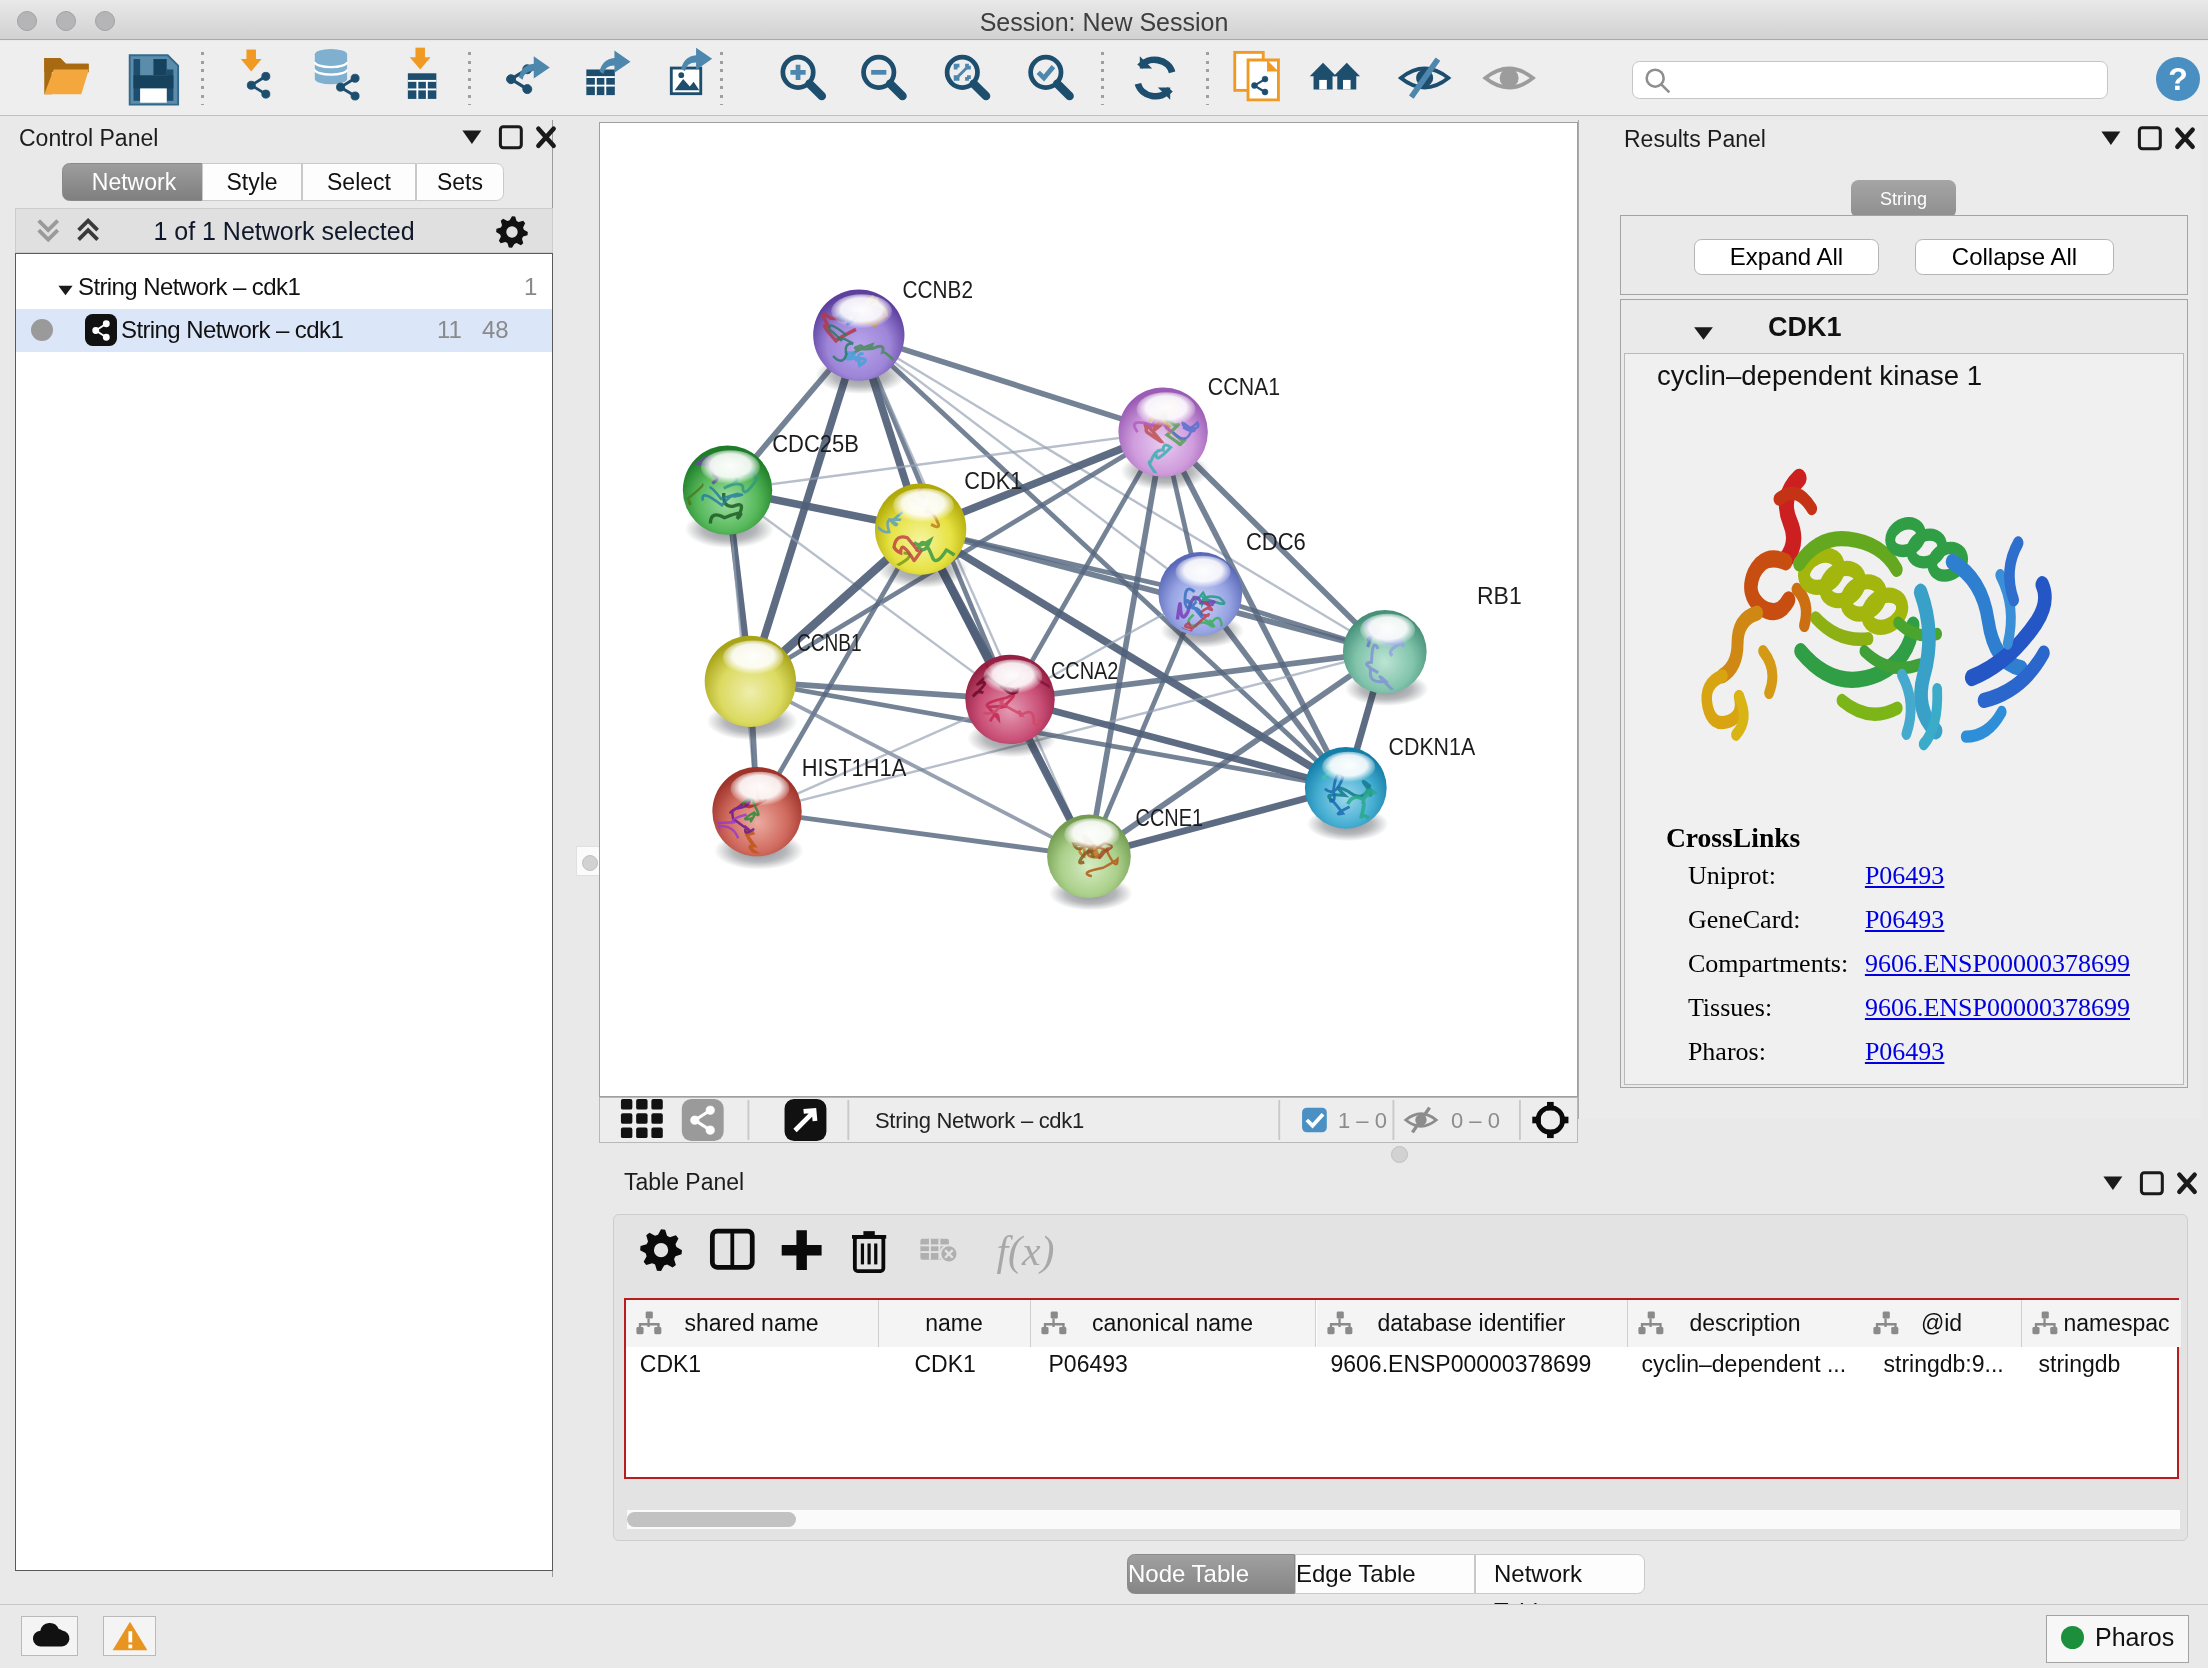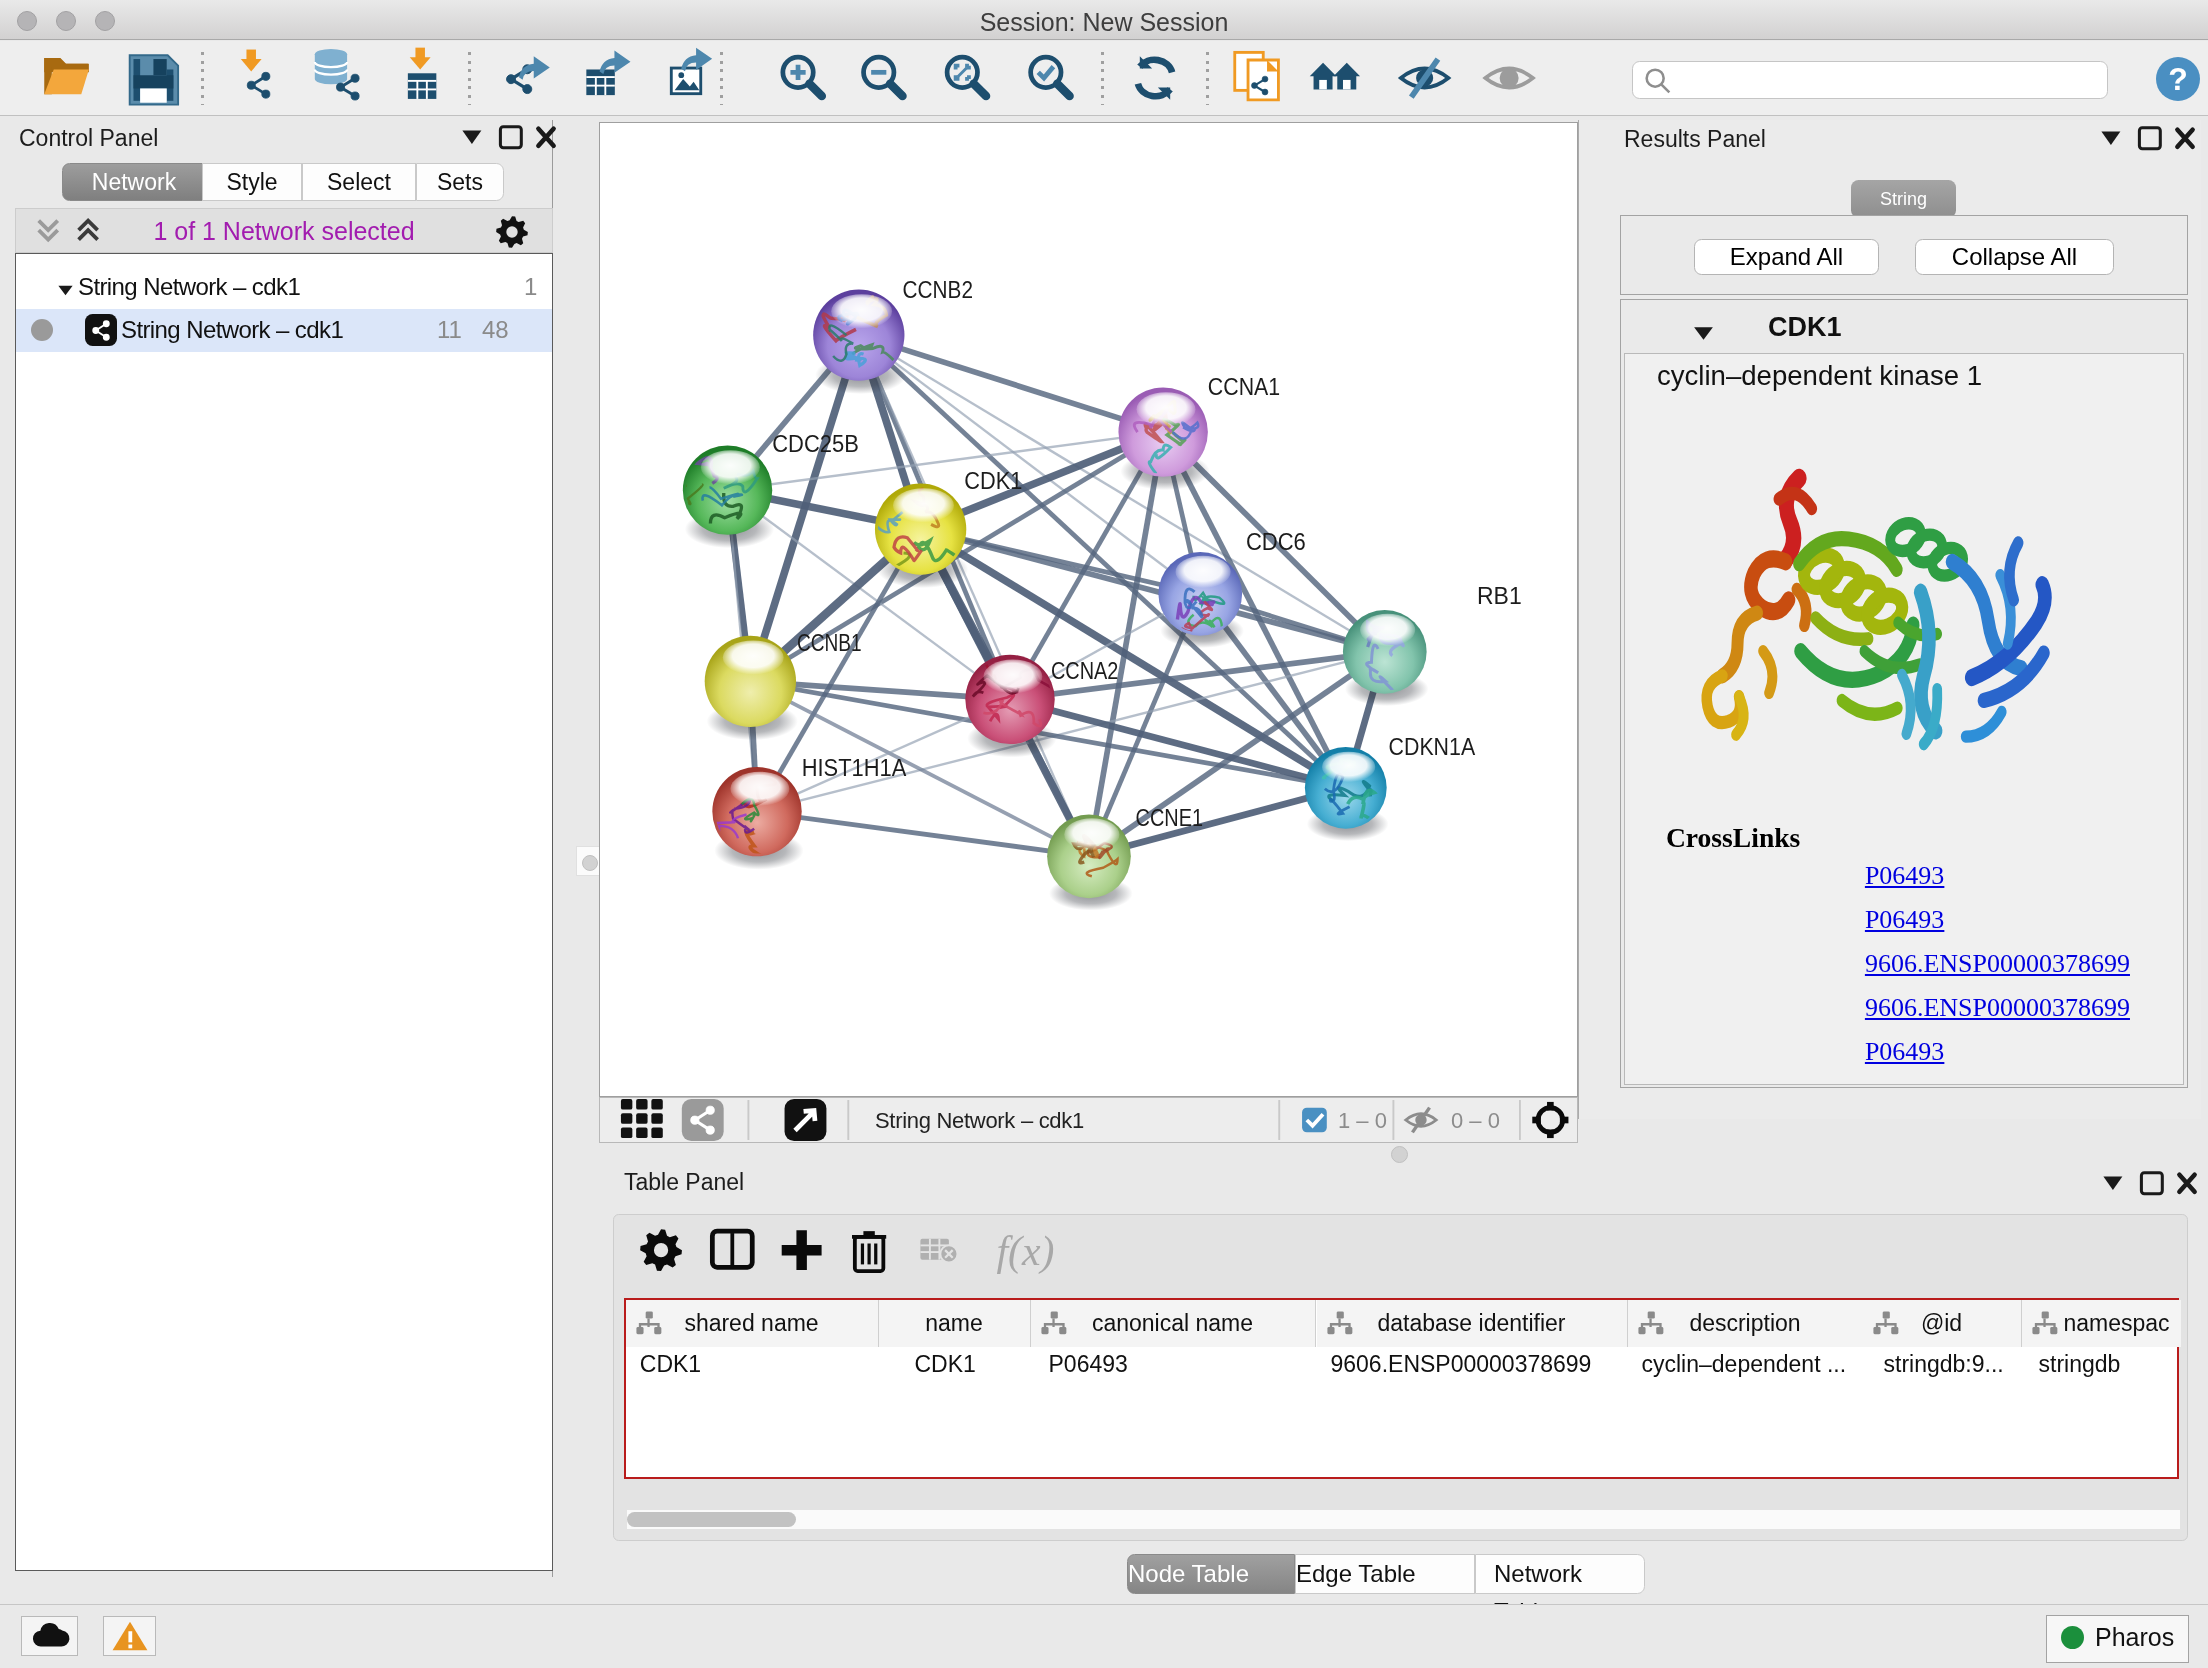--- a/index.html
+++ b/index.html
@@ -252,21 +252,21 @@
   <div class="tab tabsel" style="left:62px; top:43px; width:144px; border-radius:7.6px 0 0 7.6px;">Network</div>
   <div class="tab" style="left:202px; top:43px; width:100px;">Style</div>
   <div class="tab" style="left:302px; top:43px; width:114px;">Select</div>
   <div class="tab" style="left:416px; top:43px; width:88px; border-radius:0 7.6px 7.6px 0;">Sets</div>
 
   <div style="position:absolute;left:15px;top:88px;width:538px;height:45px;background:#e0e0e0;border:1px solid #cccccc;">
     <svg width="76" height="38" style="position:absolute;left:17px;top:3.8px;" viewBox="0 0 40 20">
       <path d="M3 4 L8 9 L13 4 M3 9 L8 14 L13 9" stroke="#9a9a9a" stroke-width="2" fill="none"></path>
       <path d="M24 9 L29 4 L34 9 M24 14 L29 9 L34 14" stroke="#3a3a3a" stroke-width="2" fill="none"></path>
     </svg>
-    <div style="position:absolute;left:0;top:7.6px;width:100%;text-align:center;font-size:25px;color:#a21caf;">1 of 1 Network selected</div>
+    <div style="position:absolute;left:0;top:7.6px;width:100%;text-align:center;font-size:25px;color:#0f172a;">1 of 1 Network selected</div>
     <svg width="38" height="38" style="position:absolute;right:21px;top:3.8px;" viewBox="0 0 24 24">
       <path d="M12.0,2.0 L14.0,2.2 L14.9,5.0 L16.2,5.7 L19.1,4.9 L20.3,6.4 L19.0,9.1 L19.5,10.5 L22.0,12.0 L21.8,14.0 L19.0,14.9 L18.3,16.2 L19.1,19.1 L17.6,20.3 L14.9,19.0 L13.5,19.5 L12.0,22.0 L10.0,21.8 L9.1,19.0 L7.8,18.3 L4.9,19.1 L3.7,17.6 L5.0,14.9 L4.5,13.5 L2.0,12.0 L2.2,10.0 L5.0,9.1 L5.7,7.8 L4.9,4.9 L6.4,3.7 L9.1,5.0 L10.5,4.5 Z M15.6,12.0 A3.6,3.6 0 1 0 8.4,12.0 A3.6,3.6 0 1 0 15.6,12.0 Z" fill="#111" fill-rule="evenodd"></path>
     </svg>
   </div>
 
   <div id="cp-white">
     <div class="cprow1">
       <svg width="19" height="19" style="position:absolute;left:40px;top:14.3px;" viewBox="0 0 16 16">
           <path d="M2 4 L14 4 L8 12 Z" fill="#1a1a1a"></path>
         </svg>
@@ -672,20 +672,27 @@
 <path d="M372,116 q40,18 48,62 q8,44 44,50" stroke="#2f7fd0" stroke-width="17"></path>
 <path d="M398,238 q50,-16 86,-58 q18,-22 8,-40" stroke="#2457c5" stroke-width="18"></path>
 <path d="M414,262 q52,-10 80,-50" stroke="#2a66cc" stroke-width="16"></path>
 <path d="M436,130 q22,34 10,72" stroke="#3a8fd8" stroke-width="13"></path>
 <path d="M460,96 q-20,28 -6,60" stroke="#2e6ecc" stroke-width="14"></path>
 <path d="M390,300 q30,0 48,-26" stroke="#2e8fd8" stroke-width="13"></path>
 </g>
 </g>
       </svg>
       <div style="position:absolute;left:41px;top:468px;font-size:27.6px;font-weight:700;color:#000;font-family:'Liberation Serif',serif;">CrossLinks</div>
+      <div style="position:absolute;left:63px;top:507px;font-size:26px;color:#000;font-family:'Liberation Serif',serif;">
+        <div style="height:44px;">Uniprot:</div>
+        <div style="height:44px;">GeneCard:</div>
+        <div style="height:44px;">Compartments:</div>
+        <div style="height:44px;">Tissues:</div>
+        <div style="height:44px;">Pharos:</div>
+      </div>
       <div style="position:absolute;left:240px;top:507px;font-size:26px;color:#0000e0;text-decoration:underline;font-family:'Liberation Serif',serif;">
         <div style="height:44px;">P06493</div>
         <div style="height:44px;">P06493</div>
         <div style="height:44px;">9606.ENSP00000378699</div>
         <div style="height:44px;">9606.ENSP00000378699</div>
         <div style="height:44px;">P06493</div>
       </div>
     </div>
   </div>
 </div>

